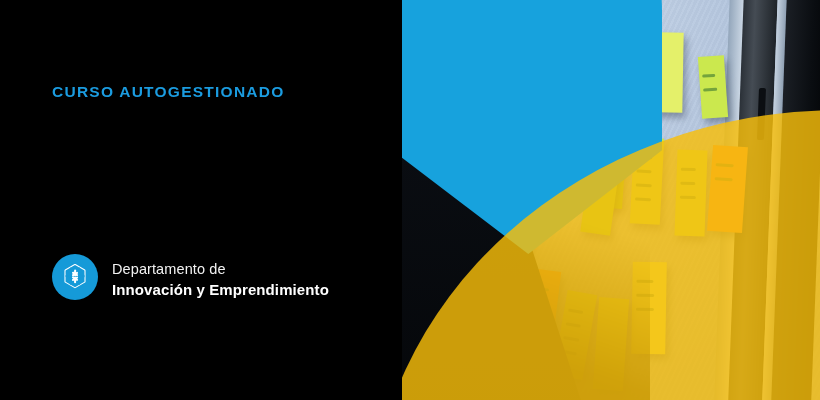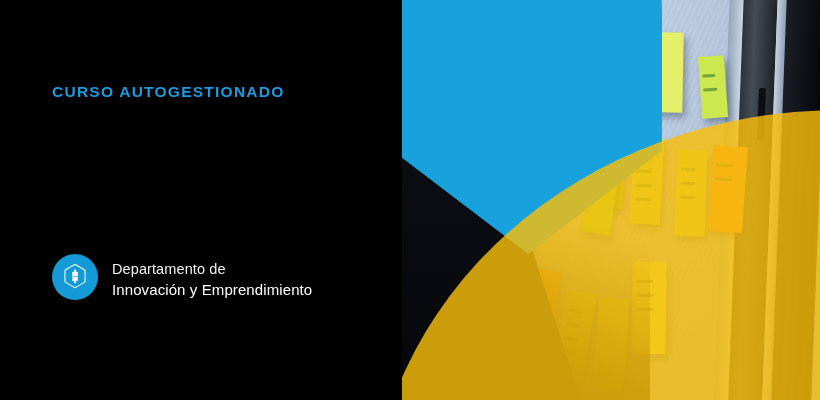--- a/index.html
+++ b/index.html
@@ -172,21 +172,21 @@
   }
   .brand-text { line-height: 1.34; }
   .brand-line1 {
     font-size: 14.5px;
     font-weight: normal;
     color: #f2f2f2;
     letter-spacing: .1px;
   }
   .brand-line2 {
     font-size: 15px;
-    font-weight: normal;
+    font-weight: bold;
     color: #ffffff;
     letter-spacing: .1px;
   }
 </style>
 </head>
 <body>
 
 <div id="banner">
 
   <div class="photo-panel">

